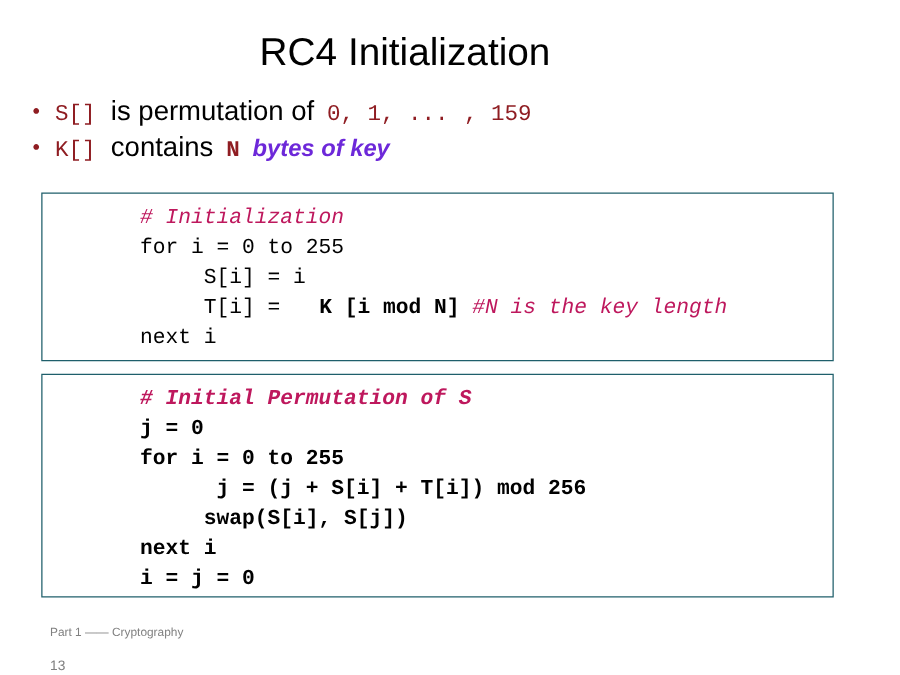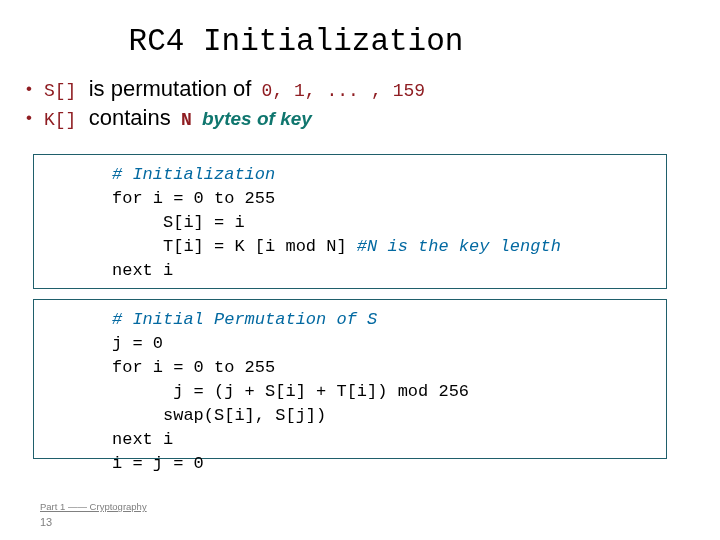--- a/index.html
+++ b/index.html
@@ -15,26 +15,27 @@
     position: relative;
   }
 
   
   .slide-title {
     position: absolute;
     left: 0;
     top: 23px;
     width: 592px;
     text-align: center;
-    font-family: Liberation Mono, monospace;
+    font-family: Liberation Sans, sans-serif;
     font-size: 31px;
     font-weight: 400;
     color: #000000;
     letter-spacing: 0px;
     line-height: 38px;
+    padding-left: 28px;
   }
 
   
   .bullet-list {
     position: absolute;
     left: 18px;
     top: 74px;
     width: 690px;
   }
   .bullet-row {
@@ -68,73 +69,74 @@
     font-size: 18px;
     font-weight: bold;
   }
   .sans-plain {
     font-family: "Liberation Sans", sans-serif;
     color: #000000;
     font-size: 22px;
   }
   .sans-bi {
     font-family: "Liberation Sans", sans-serif;
-    color: #0f766e;
+    color: #6d28d9;
     font-size: 19px;
     font-weight: bold;
     font-style: italic;
   }
   .sp { display: inline-block; width: 7px; }
   .sp2 { display: inline-block; width: 5px; }
 
   
   .code-box {
     position: absolute;
     left: 33px;
     width: 634px;
     box-sizing: border-box;
     border: 1.6px solid #1f5f6b;
     background: #ffffff;
   }
   #code-box-1 { top: 154px; height: 135px; }
-  #code-box-2 { top: 299px; height: 160px; }
+  #code-box-2 { top: 299px; height: 179px; font-weight: bold; }
 
   .code-lines {
     padding: 8px 0 0 0;
     font-family: "Liberation Mono", "DejaVu Sans Mono", monospace;
     font-size: 17px;
     line-height: 24px;
     color: #000000;
     white-space: pre;
   }
   .code-line {
     height: 24px;
     line-height: 24px;
     white-space: pre;
     padding-left: 78px;
   }
   .cmt {
-    color: #0369a1;
+    color: #be185d;
     font-style: italic;
   }
   .bold-code {
-    font-weight: normal;
+    font-weight: bold;
+    margin-left: 21px;
   }
 
   
   .footer {
     position: absolute;
     left: 40px;
     top: 500px;
     font-family: "Liberation Sans", sans-serif;
     color: #808080;
     line-height: 13px;
   }
-  .footer-title { font-size: 9.5px; text-decoration: underline; }
-  .footer-page  { font-size: 11px; margin-top: 3px; }
+  .footer-title { font-size: 9.5px; }
+  .footer-page  { font-size: 11px; margin-top: 14px; }
 </style>
 </head>
 <body>
 
 <div class="slide-title">RC4 Initialization</div>
 
 <div class="bullet-list">
   <div class="bullet-row">
     <span class="bullet-dot">•</span>
     <span class="mono-red">S[]</span><span class="sp"></span>

